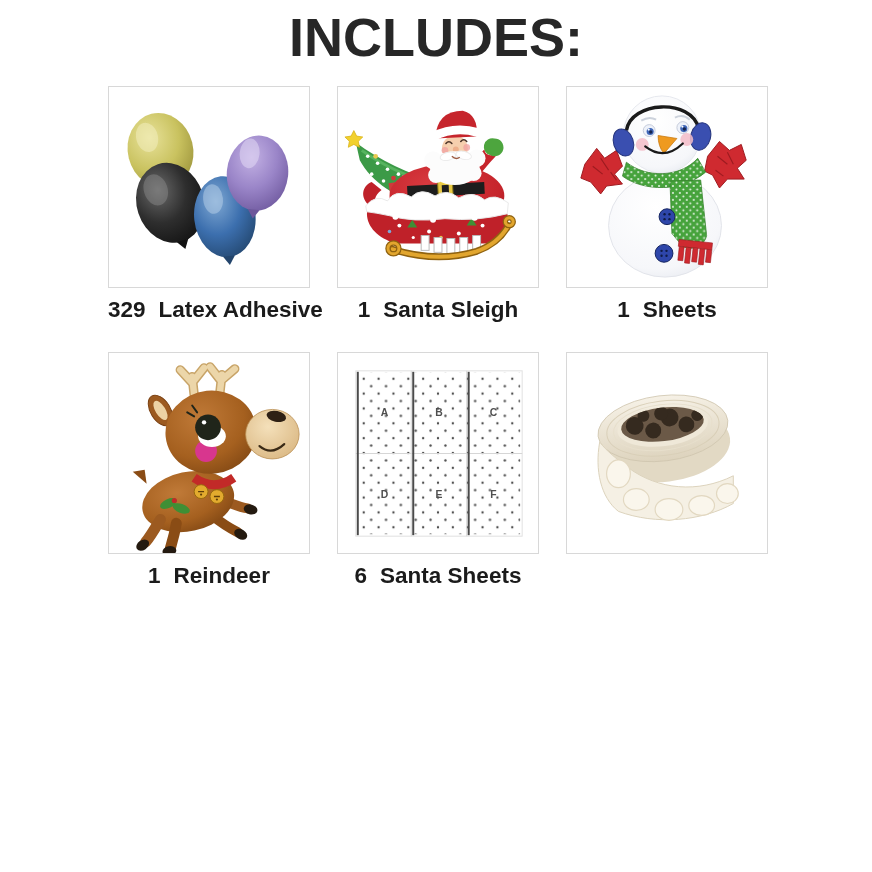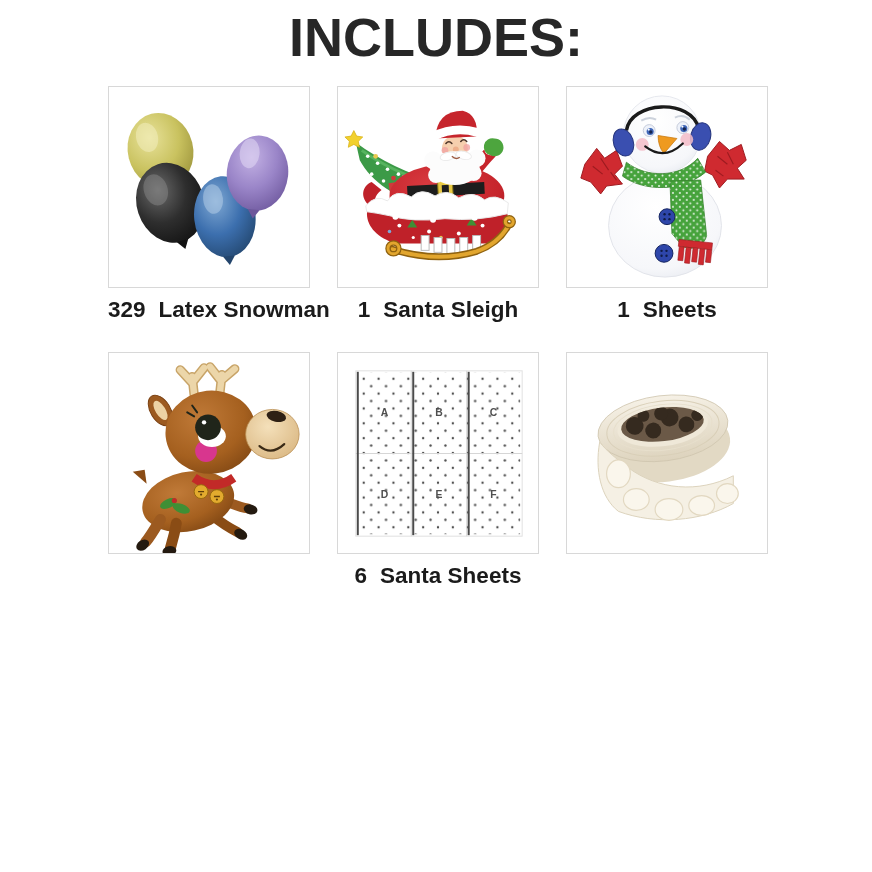--- a/index.html
+++ b/index.html
@@ -67,21 +67,21 @@
           <ellipse cx="107" cy="112" rx="10" ry="15" fill="#b9d2ea" opacity="0.5"></ellipse>
         </g>
         <g transform="rotate(6 150 87)">
           <ellipse cx="150" cy="87" rx="31" ry="38" fill="url(#gp)"></ellipse>
           <path d="M144,124 h12 l-6,9 z" fill="#6d579b"></path>
           <ellipse cx="140" cy="68" rx="10" ry="15" fill="#e2d8f4" opacity="0.55"></ellipse>
         </g>
       </svg>
     </div>
     <figcaption class="caption">
-      <span class="qty">329</span><span>Latex Snowman</span>
+      <span class="qty">329</span><span>Latex Adhesive</span>
     </figcaption>
   </figure>
 
   <figure class="card pos-1">
     <div class="imgbox">
       <svg viewBox="0 0 202 202" role="img">
         <defs>
           <radialGradient id="sred" cx="40%" cy="35%" r="80%">
             <stop offset="0%" stop-color="#da3c42"></stop>
               <stop offset="70%" stop-color="#c6252c"></stop>
@@ -355,20 +355,23 @@
         <circle cx="98" cy="99" r="11" fill="#d8368e"></circle>
 
         <g>
           <ellipse cx="104" cy="84" rx="14" ry="11" fill="#ffffff"></ellipse>
           <circle cx="100" cy="75" r="13" fill="#20251a"></circle>
           <circle cx="96" cy="70" r="2.2" fill="#ffffff"></circle>
           <path d="M86,64 l-7,-4 M89,60 l-5,-7" stroke="#20251a" stroke-width="2" stroke-linecap="round"></path>
         </g>
       </svg>
     </div>
+    <figcaption class="caption">
+      <span class="qty">1</span><span>Reindeer</span>
+    </figcaption>
   </figure>
 
   <figure class="card pos-4">
     <div class="imgbox">
       <svg viewBox="0 0 202 202" role="img">
         <defs>
           <pattern id="bdots" width="15" height="15" patternUnits="userSpaceOnUse">
             <circle cx="3.5" cy="3.5" r="1.2" fill="#4c4c4c"></circle>
             <circle cx="11" cy="11" r="1.2" fill="#4c4c4c"></circle>
           </pattern>

